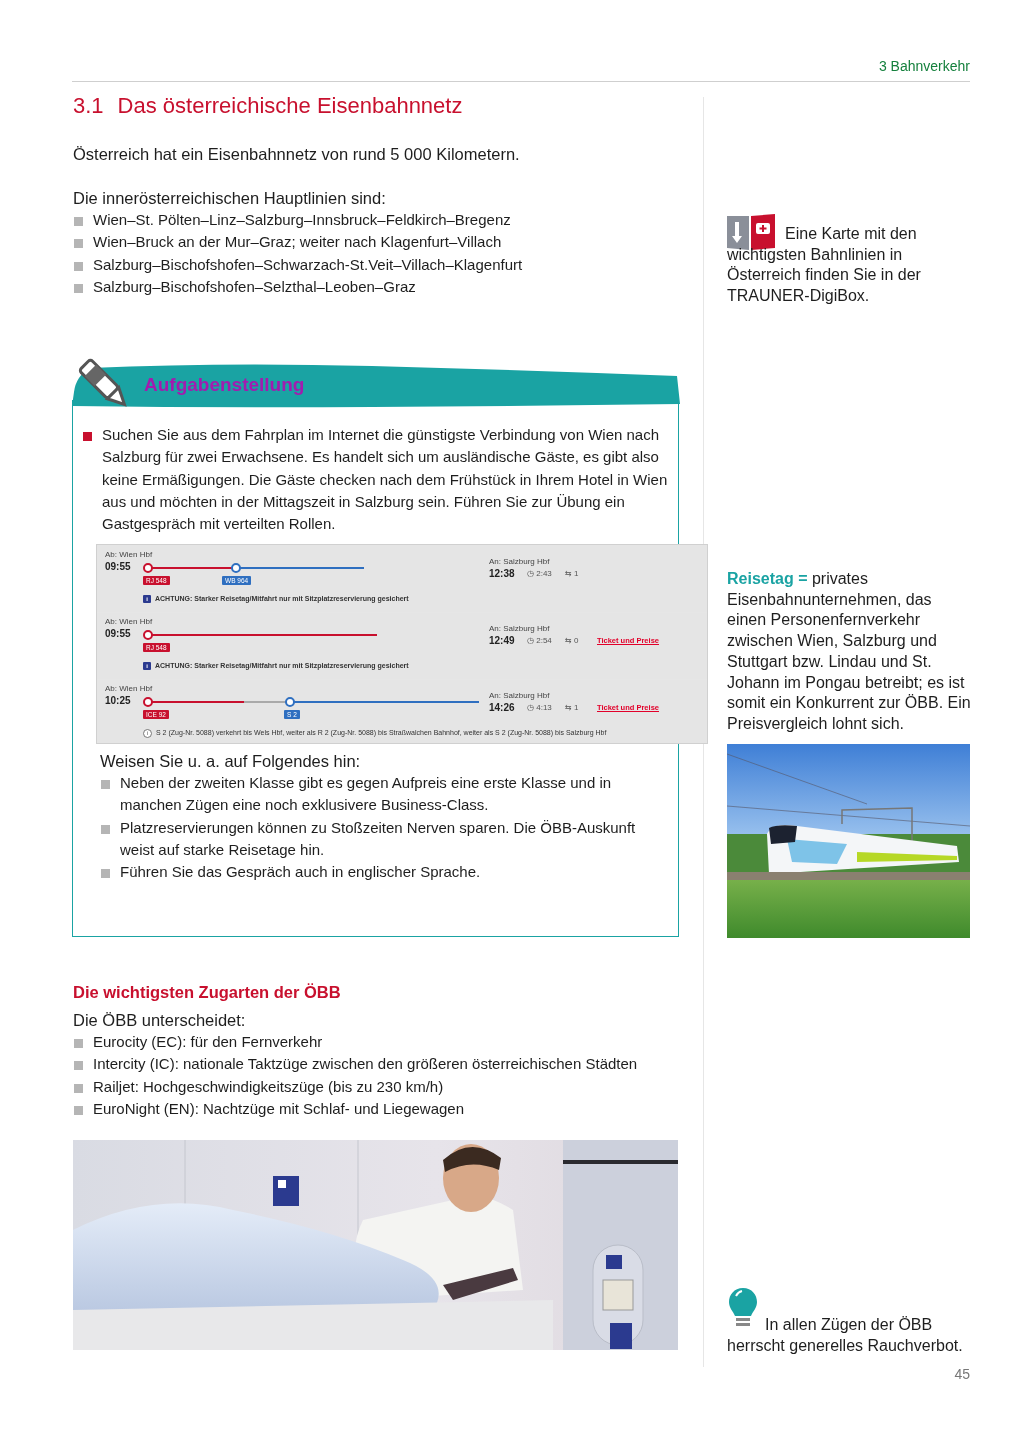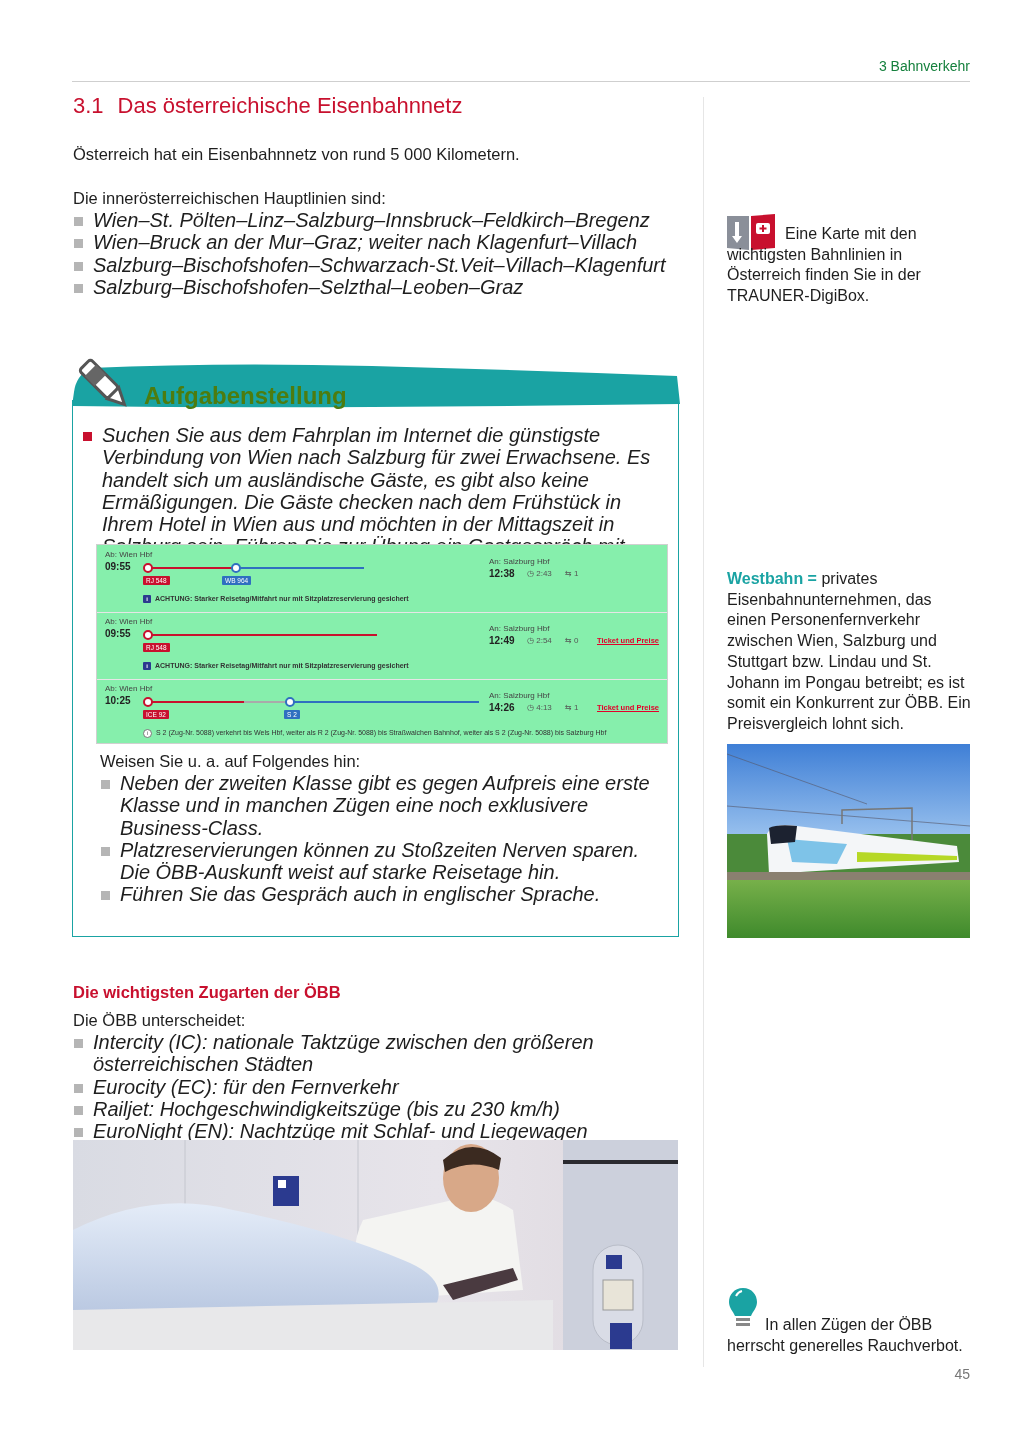--- a/index.html
+++ b/index.html
@@ -6,30 +6,30 @@
   body { width: 1018px; height: 1440px; position: relative; overflow: hidden;
          font-family: "Liberation Sans", "DejaVu Sans", sans-serif; color: #1e1e1e; }
   .abs { position: absolute; }
   .running-head { right: 48px; top: 58px; font-size: 14px; color: #15803d; }
   .head-rule { left: 72px; right: 48px; top: 81px; height: 1px; background: #cfcfcf; }
   .col-rule { left: 703px; top: 97px; width: 1px; height: 1270px; background: #e6e6e6; }
   .h1 { left: 73px; top: 93px; font-size: 22px; color: #c8102e; }
   .h1 .num { margin-right: 14px; }
   .p { font-size: 16.5px; line-height: 22px; }
   ul.sq { list-style: none; margin: 0; padding: 0; }
-  ul.sq li { position: relative; padding-left: 20px; font-size: 20px; line-height: 22.3px; font-style: italic; }
+  ul.sq li { position: relative; padding-left: 20px; font-size: 15px; line-height: 22.3px; }
   ul.sq li::before { content: ""; position: absolute; left: 1px; top: 8px; width: 9px; height: 9px; background: #b5b5b5; }
   ul.sq.red li::before { background: #c8102e; }
   
   .task-box { left: 72px; top: 400px; width: 605px; height: 536px; border: 1.5px solid #1aa3a3; border-top: none; }
   .task-banner { left: 72px; top: 362px; width: 610px; height: 48px; }
-  .task-title { left: 144px; top: 382px; font-size: 24px; color: #4d7c0f; font-weight: bold; }
+  .task-title { left: 144px; top: 374px; font-size: 19px; color: #a21caf; font-weight: bold; }
   .pen { left: 76px; top: 358px; width: 60px; height: 56px; }
   
-  .tt { left: 96px; top: 544px; width: 570px; height: 198px; border: 1px solid #d0d0d0; background: #86efac; font-size: 8px; color: #333; }
+  .tt { left: 96px; top: 544px; width: 570px; height: 198px; border: 1px solid #d0d0d0; background: #e5e5e5; font-size: 8px; color: #333; padding-left: 40px; }
   .tt-row { position: absolute; left: 0; right: 0; height: 67px; border-bottom: 1px solid #e6e6e6; }
   .tt-row:last-child { border-bottom: none; }
   .tt .from { position: absolute; left: 8px; top: 5px; font-size: 8px; color: #444; }
   .tt .dep { position: absolute; left: 8px; top: 16px; font-size: 10px; font-weight: bold; color: #222; }
   .tt .to { position: absolute; left: 392px; top: 12px; font-size: 8px; color: #444; }
   .tt .arr { position: absolute; left: 392px; top: 23px; font-size: 10px; font-weight: bold; color: #222; }
   .tt .dur { position: absolute; left: 430px; top: 24px; font-size: 8px; color: #555; }
   .tt .chg { position: absolute; left: 468px; top: 24px; font-size: 8px; color: #555; }
   .tt .ticket { position: absolute; left: 500px; top: 24px; font-size: 7.5px; font-weight: bold; color: #e2002a; text-decoration: underline; cursor: pointer; }
   .tt .line { position: absolute; height: 2px; }
@@ -140,22 +140,22 @@
 <div class="abs p" style="left:100px; top:750px;">Weisen Sie u. a. auf Folgendes hin:</div>
 <ul class="abs sq" style="left:100px; top:772px; width:570px;">
   <li>Neben der zweiten Klasse gibt es gegen Aufpreis eine erste Klasse und in manchen Zügen eine noch exklusivere Business-Class.</li>
   <li>Platzreservierungen können zu Stoßzeiten Nerven sparen. Die ÖBB-Auskunft weist auf starke Reisetage hin.</li>
   <li>Führen Sie das Gespräch auch in englischer Sprache.</li>
 </ul>
 
 <div class="abs h2" style="left:73px; top:983px;text-align:center;">Die wichtigsten Zugarten der ÖBB</div>
 <div class="abs p" style="left:73px; top:1009px;">Die ÖBB unterscheidet:</div>
 <ul class="abs sq" style="left:73px; top:1031px; width:620px;">
+  <li>Eurocity (EC): für den Fernverkehr</li>
   <li>Intercity (IC): nationale Taktzüge zwischen den größeren österreichischen Städten</li>
-  <li>Eurocity (EC): für den Fernverkehr</li>
   <li>Railjet: Hochgeschwindigkeitszüge (bis zu 230 km/h)</li>
   <li>EuroNight (EN): Nachtzüge mit Schlaf- und Liegewagen</li>
 </ul>
 
 <div class="abs photo" style="left:73px; top:1140px; width:605px; height:210px;">
   <svg width="605" height="210" viewBox="0 0 605 210" preserveAspectRatio="none">
     <defs>
       <linearGradient id="wall" x1="0" y1="0" x2="1" y2="0">
         <stop offset="0" stop-color="#d9dbe3"></stop>
           <stop offset="0.6" stop-color="#e7e4ea"></stop>
@@ -189,21 +189,21 @@
 <svg class="abs digibox-icon" viewBox="0 0 48 36">
   <path d="M0 2 L22 2 L22 36 L0 34 Z" fill="#8a8f99"></path>
   <path d="M8 8 L12 8 L12 22 L15 22 L10 29 L5 22 L8 22 Z" fill="#fff"></path>
   <path d="M24 2 L48 0 L48 34 L24 36 Z" fill="#c8102e"></path>
   <rect x="29" y="9" width="14" height="11" rx="2" fill="#fff"></rect>
   <path d="M36 11 L36 18 M32.5 14.5 L39.5 14.5" stroke="#c8102e" stroke-width="2"></path>
 </svg>
 <div class="abs sidebar-text" style="left:727px; top:224px; width:245px; text-indent:58px;">Eine Karte mit den wichtigsten Bahnlinien in Österreich finden Sie in der TRAUNER-DigiBox.</div>
 
 <div class="abs sidebar-text" style="left:727px; top:569px; width:245px;">
-  <span class="teal">Westbahn =</span>
+  <span class="teal">Reisetag =</span>
   <span>privates Eisenbahnunternehmen, das einen Personenfernverkehr zwischen Wien, Salzburg und Stuttgart bzw. Lindau und St. Johann im Pongau betreibt; es ist somit ein Konkurrent zur ÖBB. Ein Preisvergleich lohnt sich.</span>
 </div>
 
 <div class="abs photo" style="left:727px; top:744px; width:243px; height:194px;">
   <svg width="243" height="194" viewBox="0 0 243 194" preserveAspectRatio="none">
     <defs>
       <linearGradient id="sky" x1="0" y1="0" x2="0" y2="1">
         <stop offset="0" stop-color="#3f7fd6"></stop>
           <stop offset="1" stop-color="#a9cdf2"></stop>
       </linearGradient>

